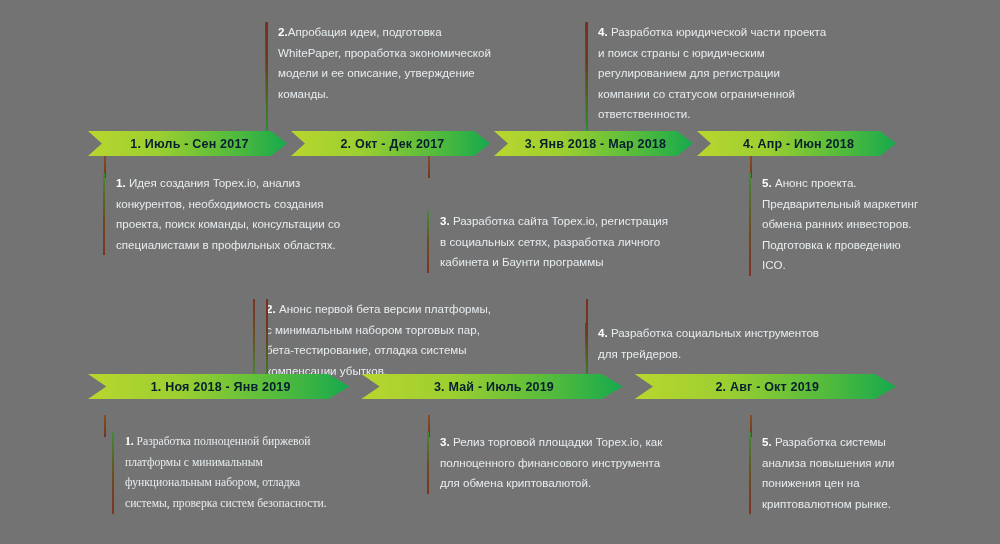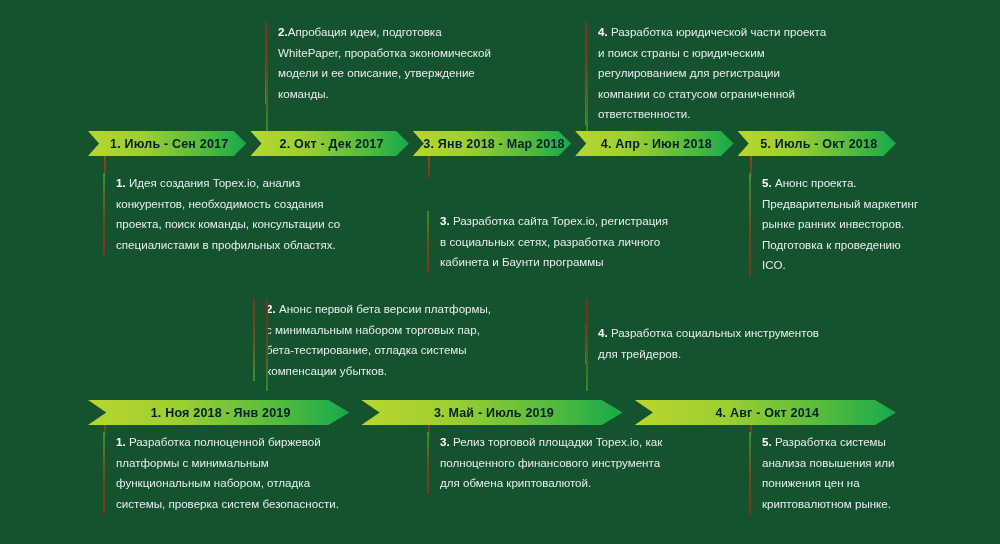--- a/index.html
+++ b/index.html
@@ -7,39 +7,39 @@
     width: 1000px;
     height: 544px;
     background: #001d2d;
     font-family: "Liberation Sans", sans-serif;
     overflow: hidden;
   }
   .roadmap {
     position: relative;
     width: 1000px;
     height: 544px;
-    background: #14532d;
+    background: #737373;
   }
 
   
   .row { position: absolute; left: 0; width: 1000px; }
   .row-1 { top: 0; height: 272px; }
   .row-2 { top: 262px; height: 282px; }
 
   
   .band {
     position: absolute;
     left: 88px;
     width: 808px;
     height: 25px;
     display: flex;
     gap: 4px;
   }
   .row-1 .band { top: 131px; text-align: center; }
-  .row-2 .band { top: 138px; gap: 12px; }
+  .row-2 .band { top: 112px; gap: 12px; }
 
   .stage-arrow {
     position: relative;
     flex: 1 1 0;
     height: 25px;
     background: linear-gradient(90deg, #b9d62e 0%, #9ccf31 35%, #4fba3d 75%, #16a94d 100%);
     -webkit-clip-path: polygon(0 0, 92% 0, 100% 50%, 92% 100%, 0 100%, 7% 50%);
     clip-path: polygon(0 0, 92% 0, 100% 50%, 92% 100%, 0 100%, 7% 50%);
     display: flex;
     align-items: center;
@@ -118,40 +118,37 @@
         </div>
       <div class="stage-arrow">
           <span class="stage-label">2. Окт - Дек 2017</span>
         </div>
       <div class="stage-arrow">
           <span class="stage-label">3. Янв 2018 - Мар 2018</span>
         </div>
       <div class="stage-arrow">
           <span class="stage-label">4. Апр - Июн 2018</span>
         </div>
-      <div class="stage-arrow">
-          <span class="stage-label">5. Июль - Окт 2018</span>
-        </div>
     </div>
 
     <div class="note below" style="left:103px; top:173px; width:250px;">
       <p><b>1.</b> <span>Идея создания Topex.io, анализ
 конкурентов, необходимость создания
 проекта, поиск команды, консультации со
 специалистами в профильных областях.</span></p>
     </div>
     <div class="note below" style="left:427px; top:173px; width:250px;margin-top:38px;">
       <p><b>3.</b> <span>Разработка сайта Topex.io, регистрация
 в социальных сетях, разработка личного
 кабинета и Баунти программы</span></p>
     </div>
     <div class="note below" style="left:749px; top:173px; width:200px;">
       <p><b>5.</b> <span>Анонс проекта.
 Предварительный маркетинг
-рынке ранних инвесторов.
+обмена ранних инвесторов.
 Подготовка к проведению
 ICO.</span></p>
     </div>
   </div>
 
   <div class="row row-2">
 
     <div class="note above" style="left:253px; top:37px; width:250px;">
       <p><b>2.</b> <span>Анонс первой бета версии платформы,
 с минимальным набором торговых пар,
@@ -171,25 +168,25 @@
     <div class="connector down" style="left:750px; top:153px; height:22px;"></div>
 
     <div class="band">
       <div class="stage-arrow">
           <span class="stage-label">1. Ноя 2018 - Янв 2019</span>
         </div>
       <div class="stage-arrow">
           <span class="stage-label">3. Май - Июль 2019</span>
         </div>
       <div class="stage-arrow">
-          <span class="stage-label">4. Авг - Окт 2014</span>
-        </div>
-    </div>
-
-    <div class="note below" style="left:103px; top:170px; width:250px;">
+          <span class="stage-label">2. Авг - Окт 2019</span>
+        </div>
+    </div>
+
+    <div class="note below" style="left:112px; top:170px; width:250px;font-family:Liberation Serif, serif;">
       <p><b>1.</b> <span>Разработка полноценной биржевой
 платформы с минимальным
 функциональным набором, отладка
 системы, проверка систем безопасности.</span></p>
     </div>
     <div class="note below" style="left:427px; top:170px; width:250px;">
       <p><b>3.</b> <span>Релиз торговой площадки Topex.io, как
 полноценного финансового инструмента
 для обмена криптовалютой.</span></p>
     </div>

